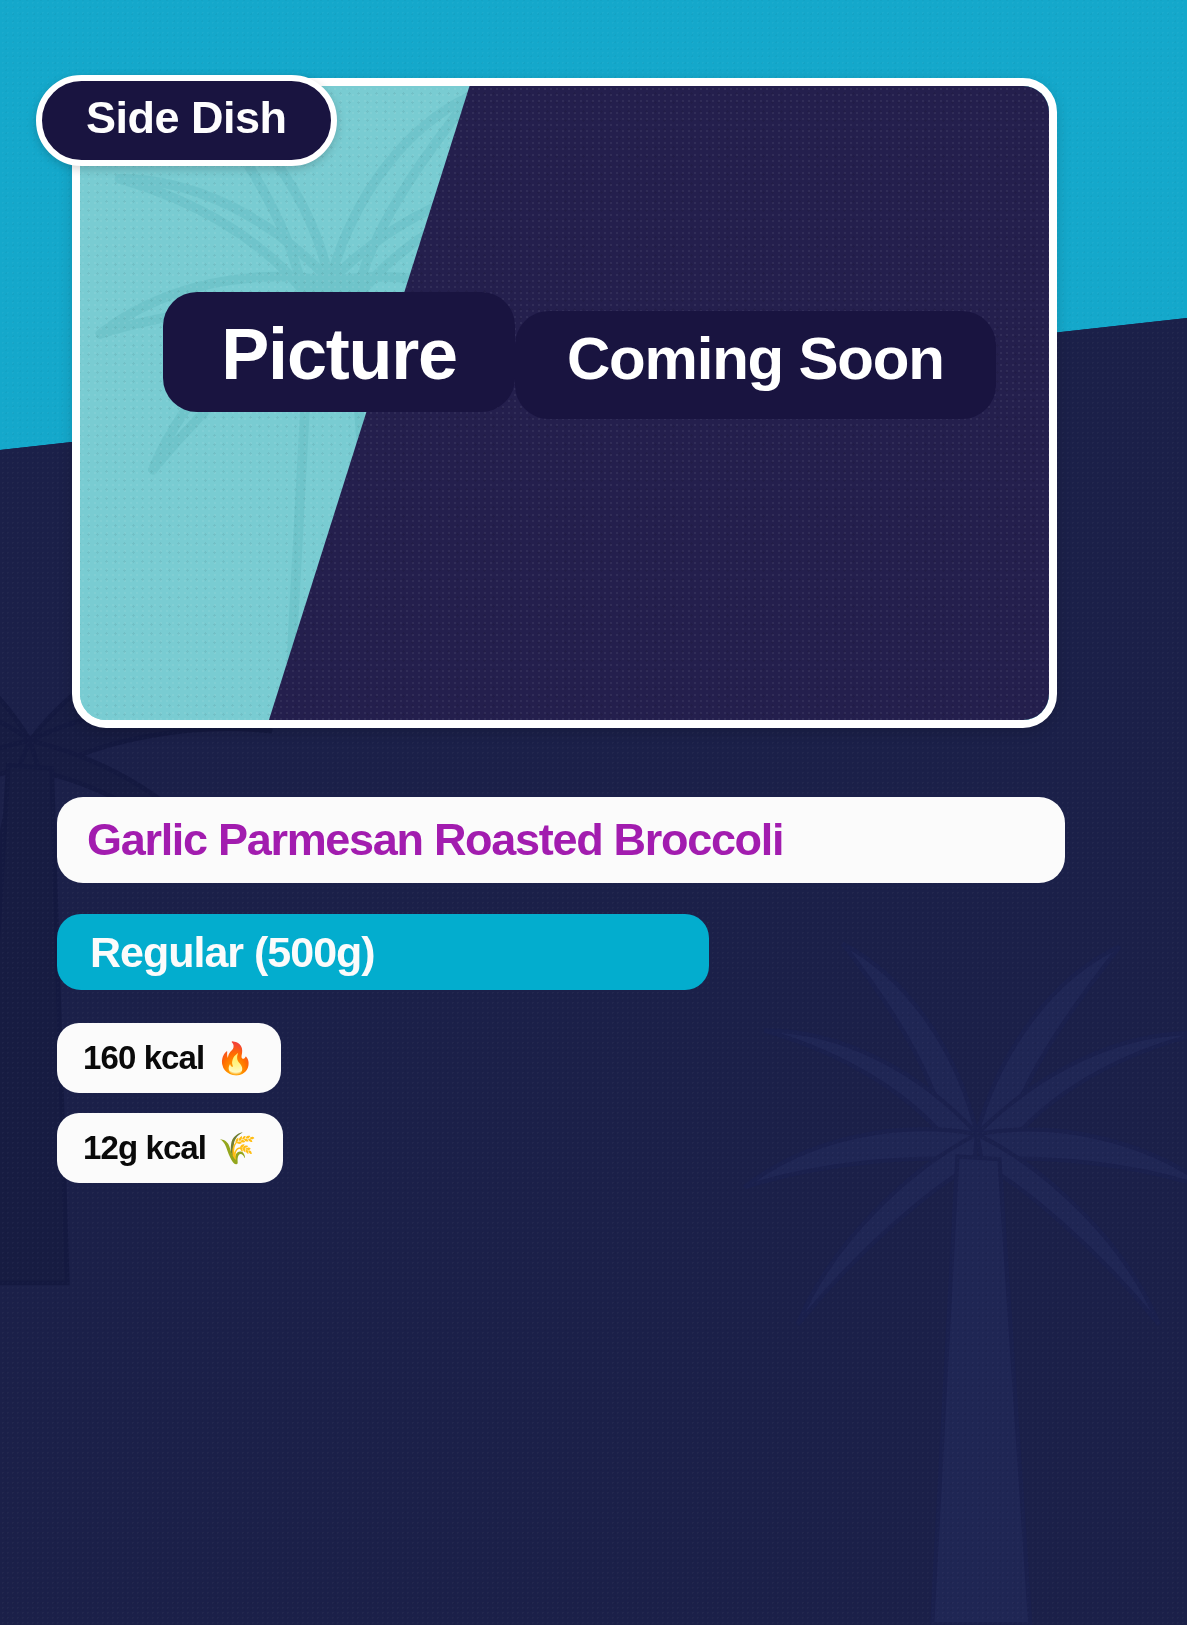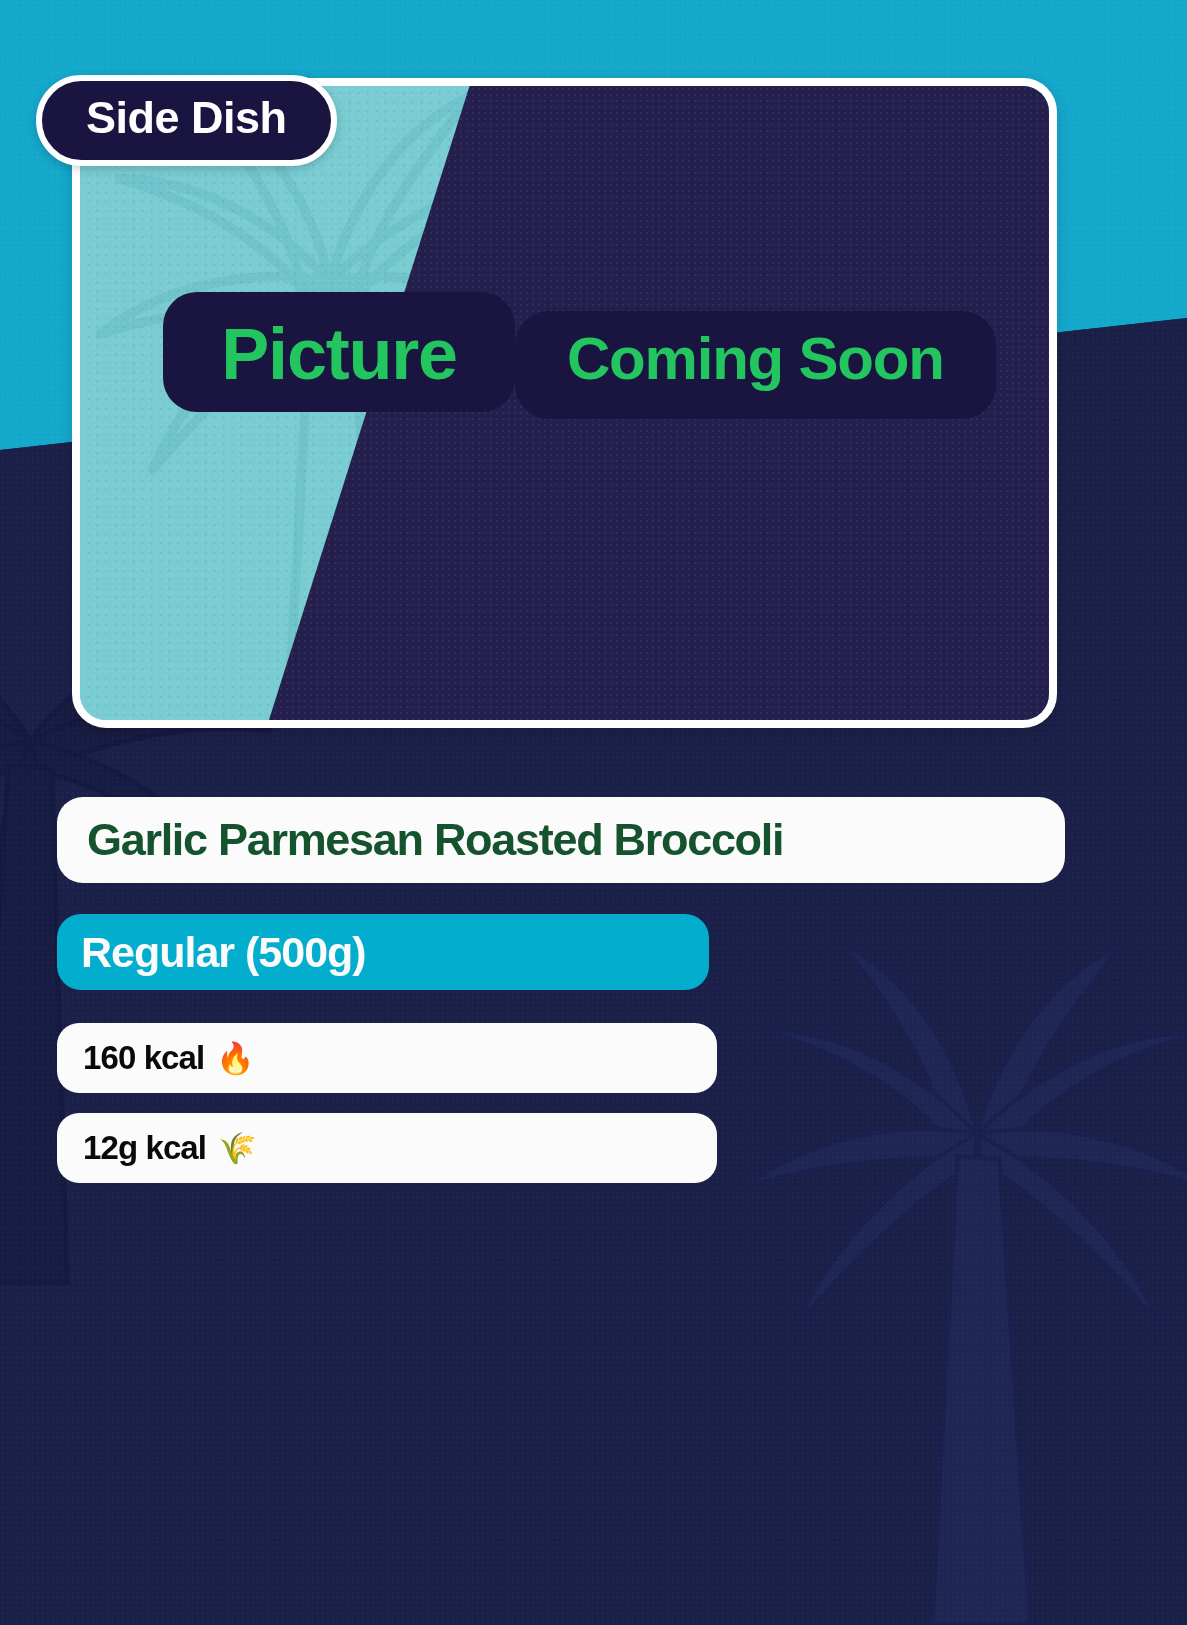--- a/index.html
+++ b/index.html
@@ -122,21 +122,21 @@
     position: absolute;
     left: 0; right: 0;
     top: 206px;
     z-index: 5;
     text-align: center;
     font-size: 0;
   }
   .cs-line {
     display: inline-block;
     background: #191440;
-    color: #22c55e;
+    color: #ffffff;
     font-weight: 800;
     letter-spacing: -1.2px;
     line-height: 1.0;
   }
   .cs-line-1 {
     font-size: 72px;
     padding: 26px 58px 22px 58px;
     border-radius: 34px 34px 34px 34px;
     position: relative;
     z-index: 2;
@@ -162,56 +162,56 @@
     background: #fbfbfb;
     border-radius: 26px;
     display: flex;
     align-items: center;
     padding-left: 30px;
     z-index: 30;
   }
   .title-card .title-text {
     font-size: 45px;
     font-weight: 800;
-    color: #14532d;
+    color: #a21caf;
     letter-spacing: -1.3px;
     white-space: nowrap;
   }
 
   
   .portion-pill {
     position: absolute;
     left: 57px;
     top: 914px;
     width: 652px;
     height: 76px;
     background: #03adce;
     border-radius: 24px;
     display: flex;
     align-items: center;
-    padding-left: 24px;
+    padding-left: 33px;
     z-index: 30;
   }
   .portion-pill .portion-text {
     font-size: 43px;
     font-weight: 800;
     color: #fbfbfb;
     letter-spacing: -1px;
     white-space: nowrap;
   }
 
   
   .nutrition-grid {
     position: absolute;
     left: 57px;
     top: 1023px;
     width: 660px;
     z-index: 30;
   }
-  .nut-row { display:flex; gap: 26px; margin-bottom: 20px; flex-direction: column; }
+  .nut-row { display:flex; gap: 26px; margin-bottom: 20px; }
   .nut-pill {
     background: #fbfbfb;
     border-radius: 22px;
     height: 70px;
     display: inline-flex;
     align-items: center;
     padding: 0 26px;
     white-space: nowrap;
   }
   .nut-pill .nut-text {

